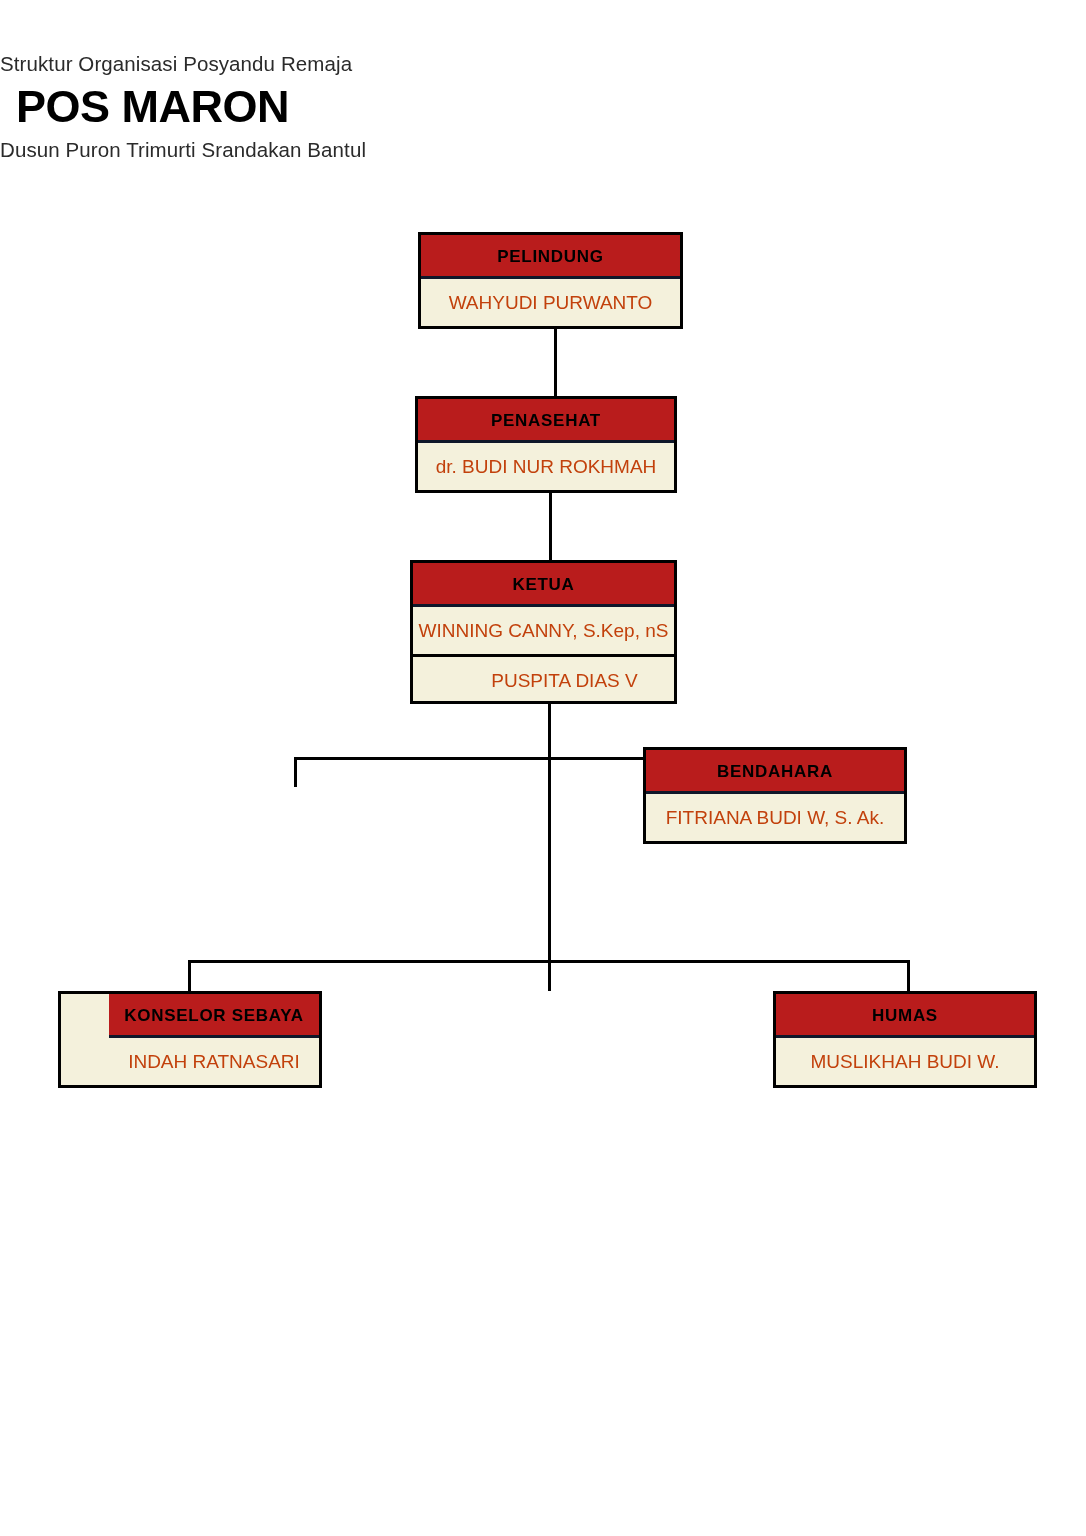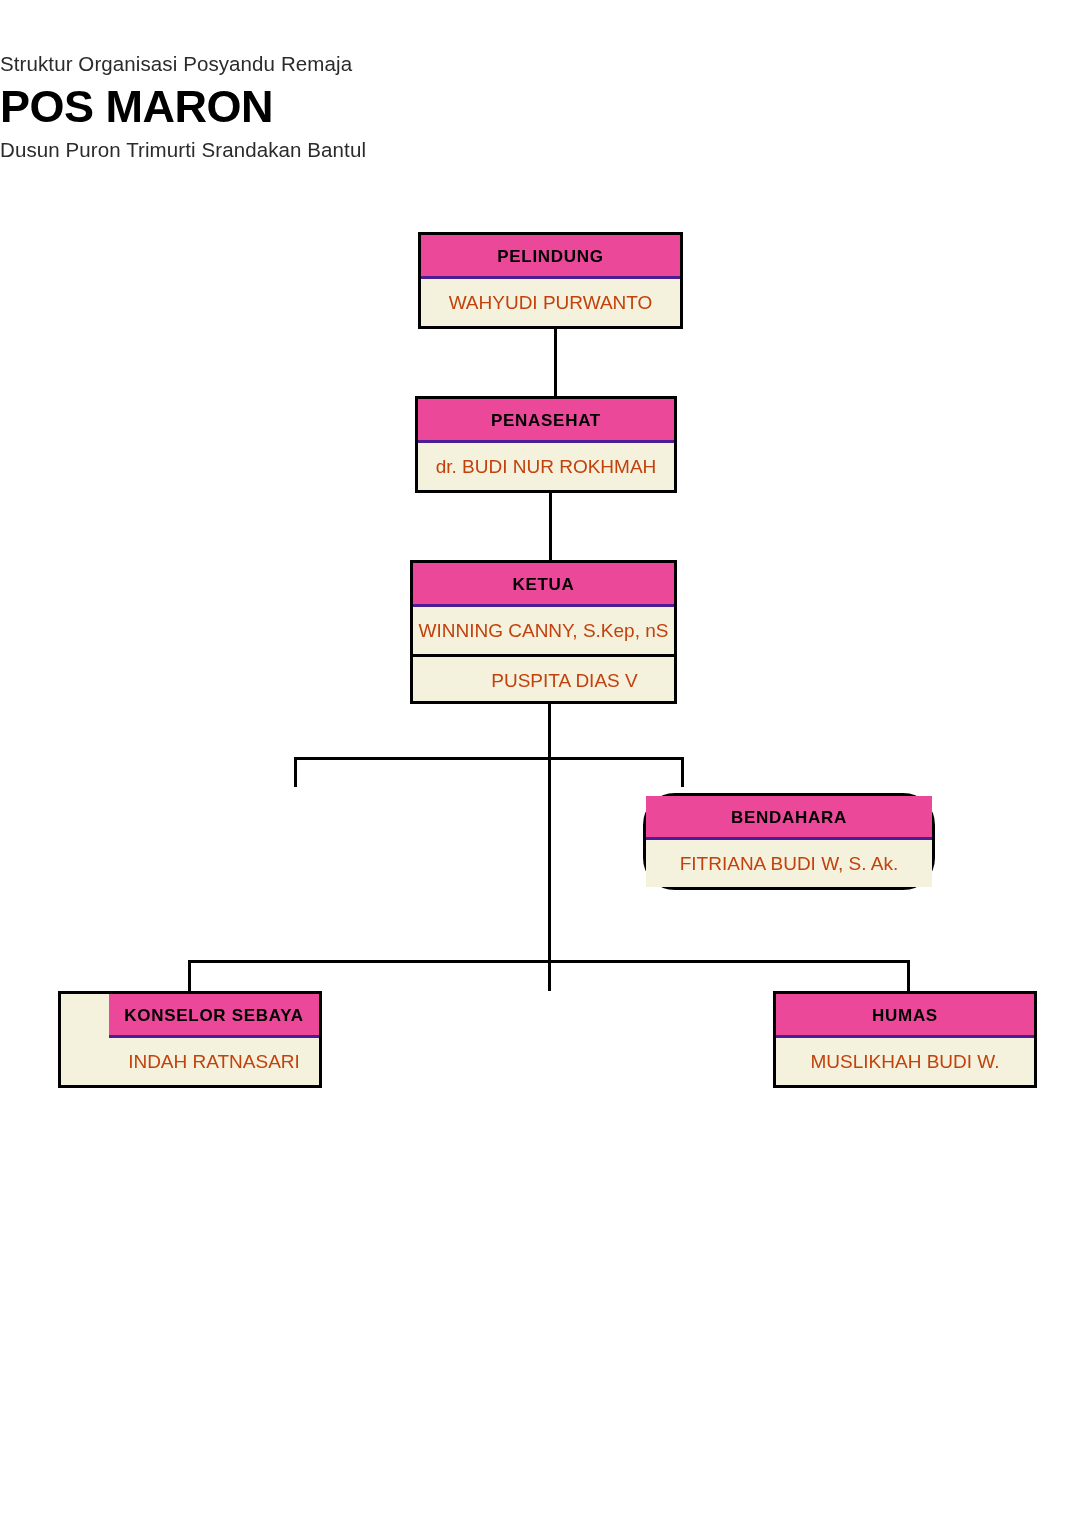--- a/index.html
+++ b/index.html
@@ -36,20 +36,21 @@
     letter-spacing: 0.1px;
     line-height: 1.35;
   }
   .header-main {
     font-size: 45px;
     font-weight: 700;
     color: #000000;
     letter-spacing: -0.5px;
     line-height: 1.18;
     margin-top: 2px;
+    margin-left: 16px;
   }
   .header-sub {
     font-size: 20.5px;
     font-weight: 400;
     color: #2b2b2b;
     letter-spacing: 0.1px;
     line-height: 1.35;
     margin-top: 3px;
   }
 
@@ -61,29 +62,29 @@
 
   
   .node {
     position: absolute;
     border: 3px solid #000000;
     box-sizing: border-box;
     background: #F4F1DC;
     z-index: 2;
   }
   .node-title {
-    background: #ec4899;
+    background: #b91c1c;
     color: #000000;
     font-size: 17px;
     font-weight: 700;
     letter-spacing: 0.7px;
     text-align: center;
     height: 44px;
     line-height: 44px;
-    border-bottom: 3px solid #4c1d95;
+    border-bottom: 3px solid #0f172a;
     box-sizing: border-box;
     white-space: nowrap;
     overflow: hidden;
   }
   .node-name {
     background: #F4F1DC;
     color: #c2410c;
     font-size: 19px;
     font-weight: 400;
     text-align: center;
@@ -133,21 +134,21 @@
     <div class="node-name">dr. BUDI NUR ROKHMAH</div>
   </div>
 
   <div class="node" style="left:410px; top:560px; width:267px;">
     <div class="node-title">KETUA</div>
     <div class="node-name">WINNING CANNY, S.Kep, nS</div>
     <div class="node-name">PUSPITA DIAS V</div>
   </div>
 
 
-  <div class="node" style="left:643px; top:793px; width:292px;border-radius:32px;">
+  <div class="node" style="left:643px; top:747px; width:264px;">
     <div class="node-title">BENDAHARA</div>
     <div class="node-name">FITRIANA BUDI W, S. Ak.</div>
   </div>
 
   <div class="node" style="left:58px; top:991px; width:264px;padding-left:48px;">
     <div class="node-title">KONSELOR SEBAYA</div>
     <div class="node-name">INDAH RATNASARI</div>
   </div>
 
 

